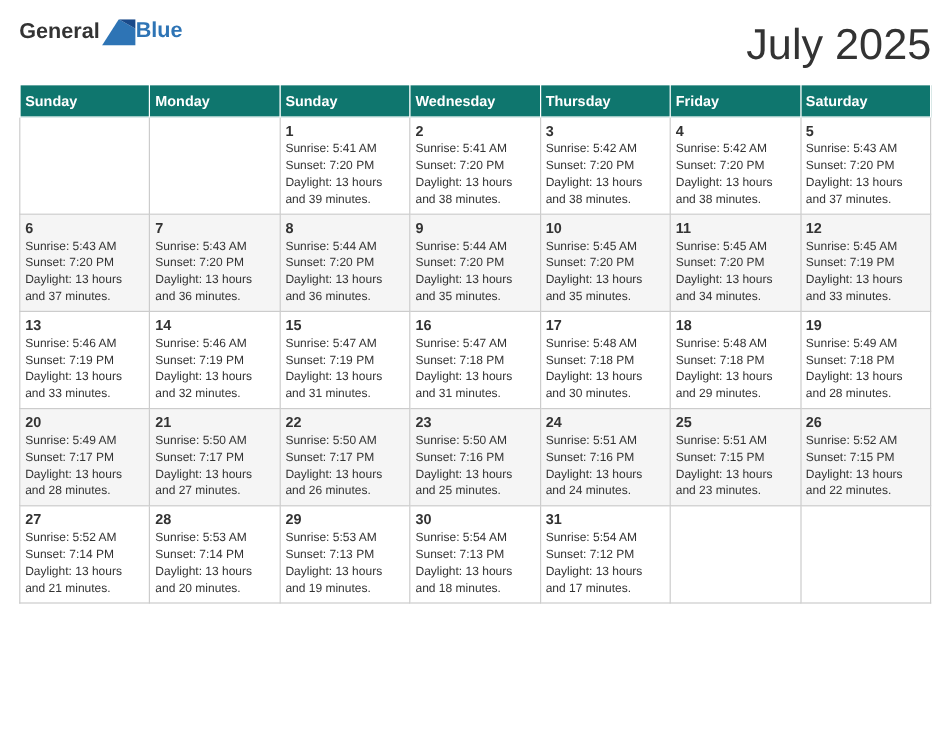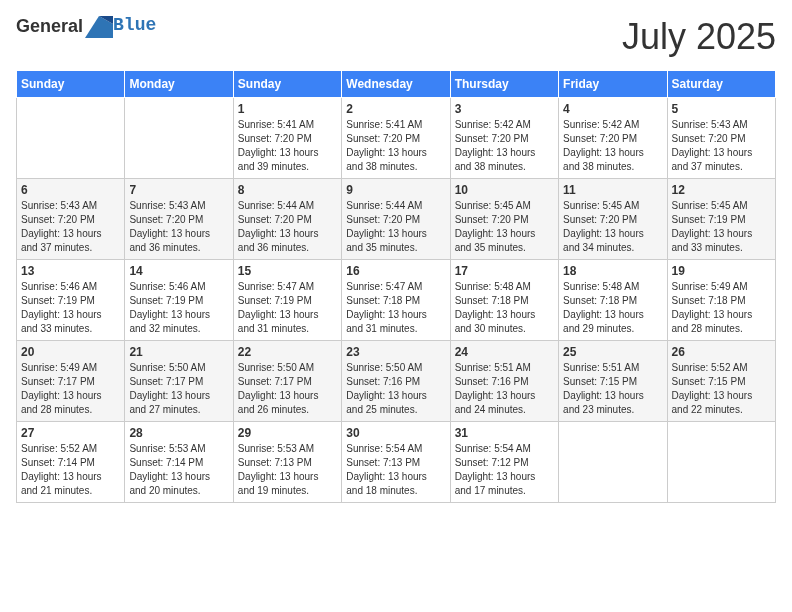--- a/index.html
+++ b/index.html
@@ -22,21 +22,20 @@
     }
     .logo-text-general {
       font-size: 18px;
       font-weight: bold;
       color: #333;
     }
     .logo-text-blue {
       font-size: 18px;
       font-weight: bold;
       color: #1a6bb5;
-      font-family: Liberation Mono, monospace;
     }
     .logo-icon {
       width: 28px;
       height: 22px;
       margin-left: 2px;
     }
     .title-block {
       text-align: right;
     }
     .month-title {
@@ -47,21 +46,21 @@
     .location-title {
       font-size: 16px;
       color: #555;
     }
     table {
       width: 100%;
       border-collapse: collapse;
       font-size: 11px;
     }
     thead tr th {
-      background-color: #3b82f6;
+      background-color: #0f766e;
       color: #fff;
       padding: 6px 4px;
       text-align: left;
       font-size: 12px;
       border: 1px solid #fff;
     }
     tbody tr td {
       border: 1px solid #ccc;
       vertical-align: top;
       padding: 4px;

